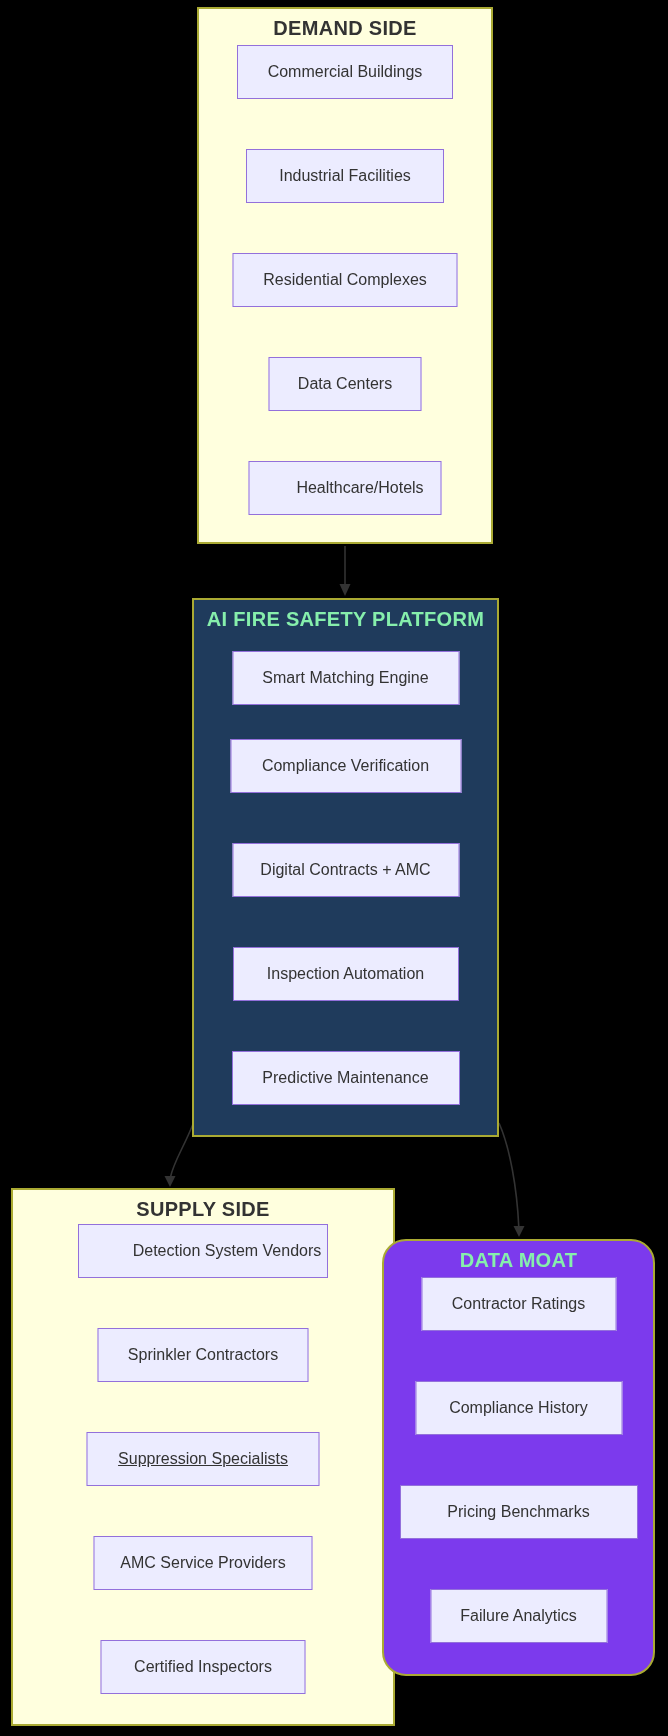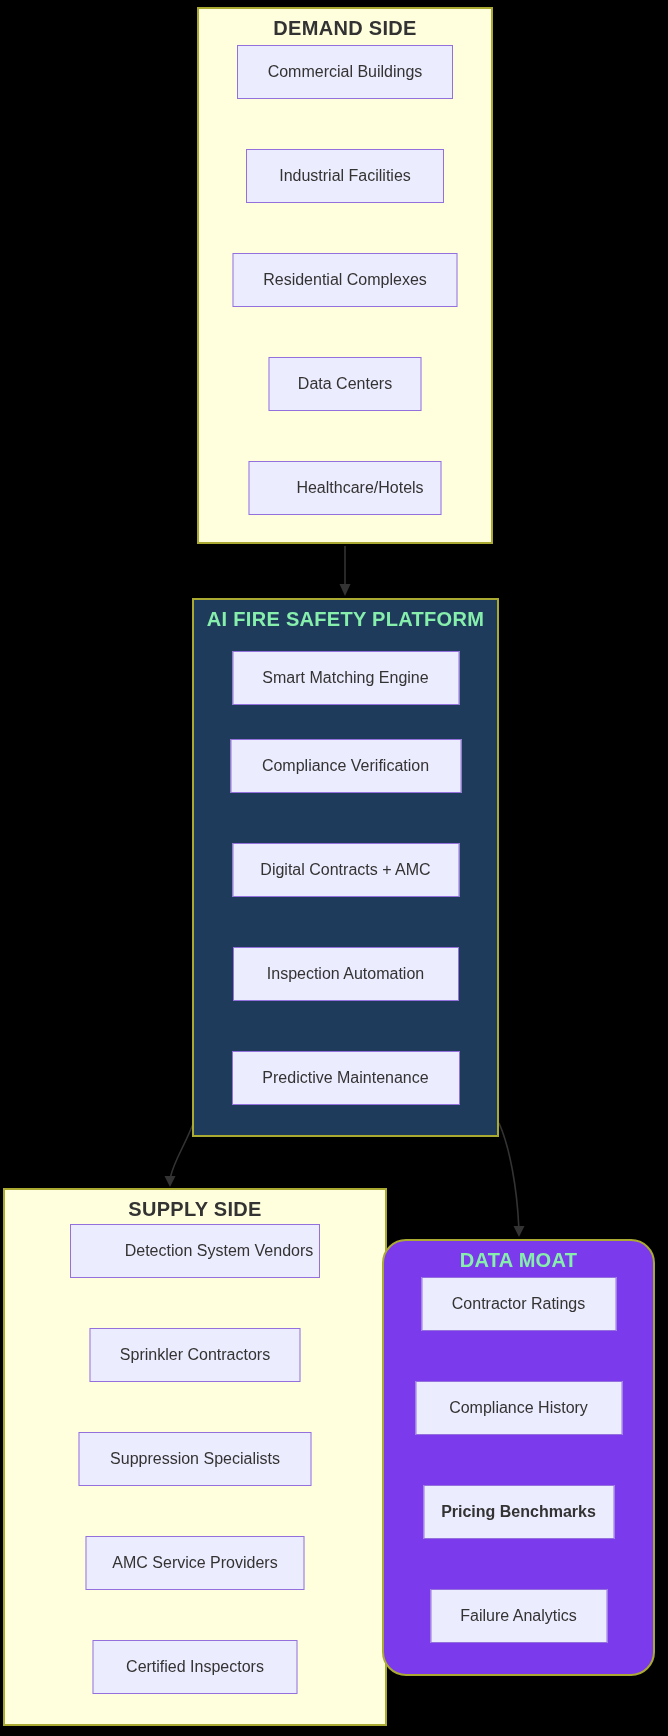--- a/index.html
+++ b/index.html
@@ -71,30 +71,30 @@
 
   <section class="cluster navy" style="left:192px; top:598px; width:307px; height:539px;">
     <div class="cluster-title">AI FIRE SAFETY PLATFORM</div>
     <div class="node" style="top:35px; width:227px;margin-top:16px;">Smart Matching Engine</div>
     <div class="node" style="top:139px; width:231px;">Compliance Verification</div>
     <div class="node" style="top:243px; width:227px;">Digital Contracts + AMC</div>
     <div class="node" style="top:347px; width:226px;">Inspection Automation</div>
     <div class="node" style="top:451px; width:228px;">Predictive Maintenance</div>
   </section>
 
-  <section class="cluster yellow" style="left:3px; top:1188px; width:384px; height:538px;">
+  <section class="cluster yellow" style="left:11px; top:1188px; width:384px; height:538px;">
     <div class="cluster-title">SUPPLY SIDE</div>
     <div class="node" style="top:34px; width:250px;padding-left:48px;">Detection System Vendors</div>
     <div class="node" style="top:138px; width:211px;">Sprinkler Contractors</div>
-    <div class="node" style="top:242px; width:233px;">Suppression Specialists</div>
+    <div class="node" style="top:242px; width:233px;text-decoration:underline;">Suppression Specialists</div>
     <div class="node" style="top:346px; width:219px;">AMC Service Providers</div>
     <div class="node" style="top:450px; width:205px;">Certified Inspectors</div>
   </section>
 
   <section class="cluster purple" style="left:382px; top:1239px; width:273px; height:437px;border-radius:24px;">
     <div class="cluster-title">DATA MOAT</div>
     <div class="node" style="top:36px; width:195px;">Contractor Ratings</div>
     <div class="node" style="top:140px; width:207px;">Compliance History</div>
-    <div class="node" style="top:244px; width:191px;font-weight:bold;">Pricing Benchmarks</div>
+    <div class="node" style="top:244px; width:238px;">Pricing Benchmarks</div>
     <div class="node" style="top:348px; width:177px;">Failure Analytics</div>
   </section>
 
 </div>
 
 </body></html>

